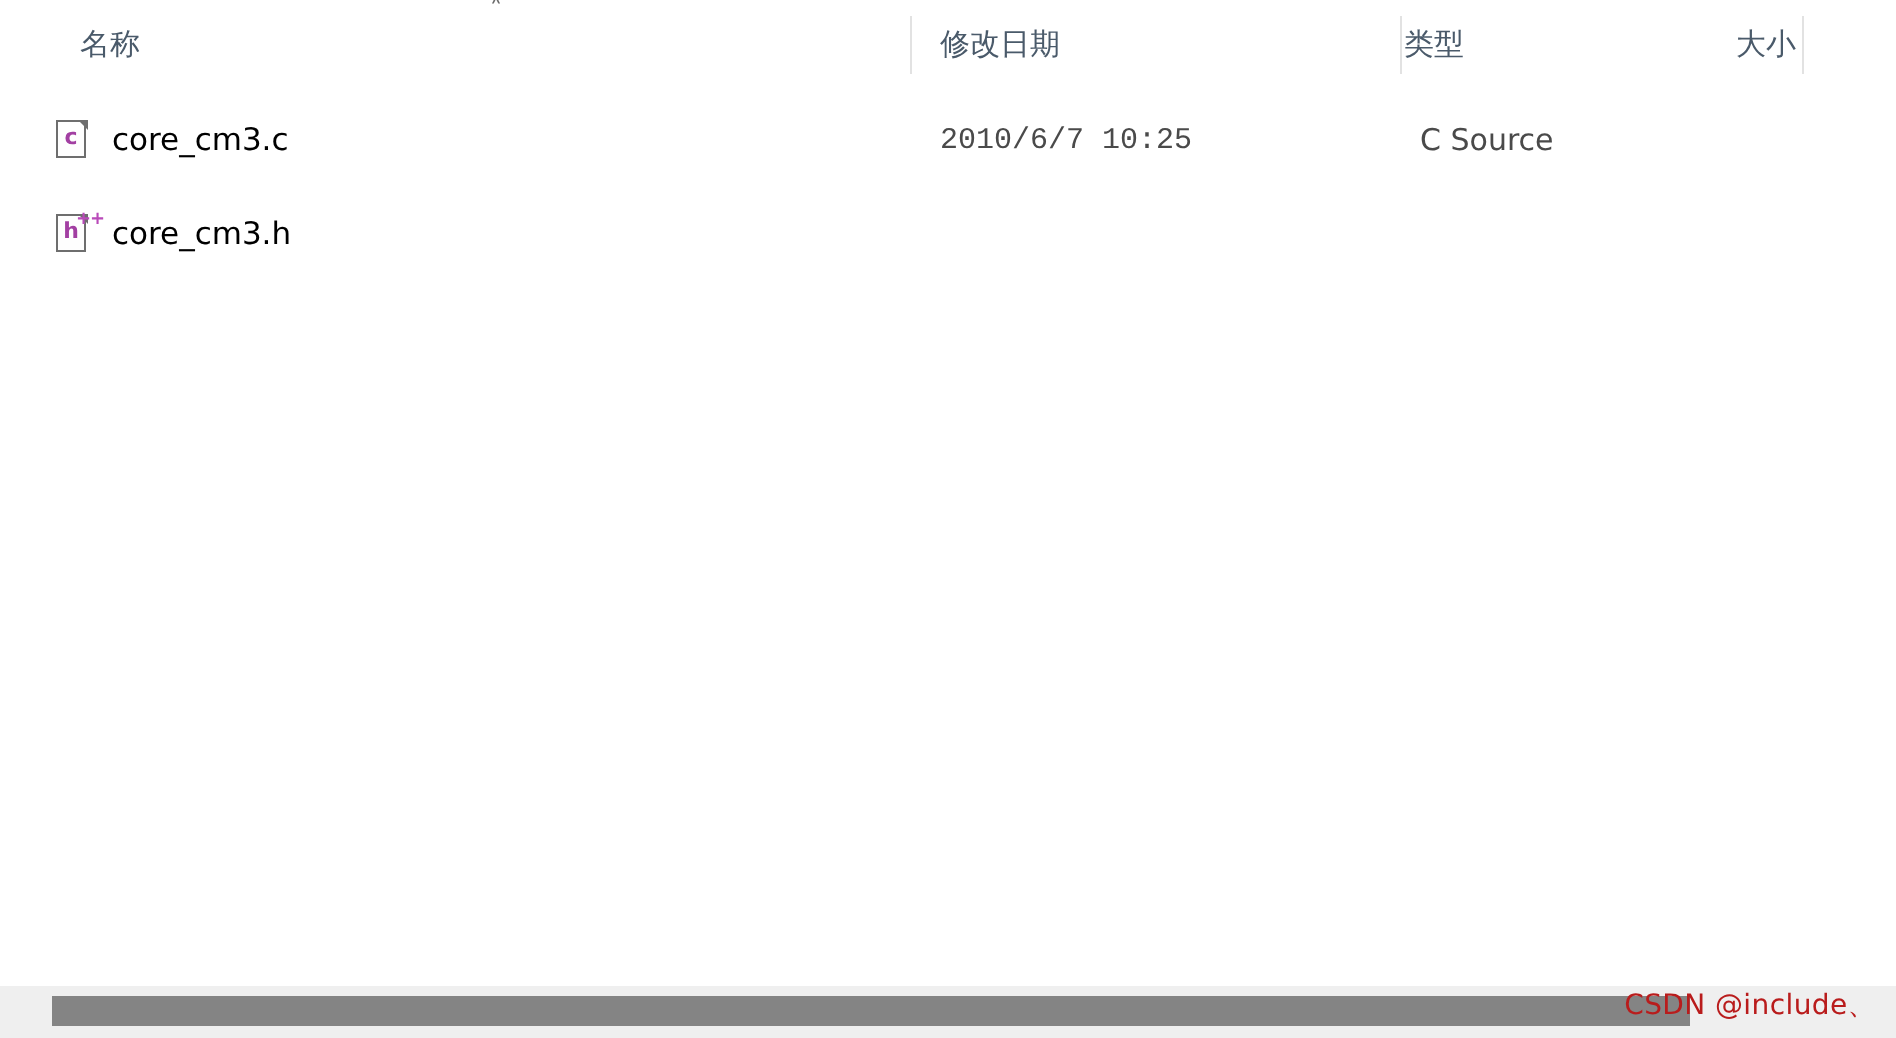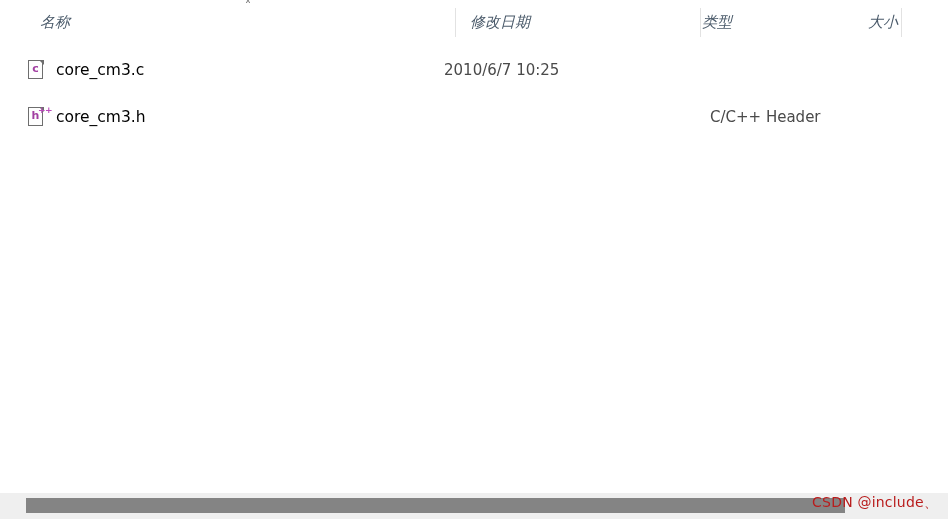--- a/index.html
+++ b/index.html
@@ -55,21 +55,20 @@
     position: absolute;
     top: 0;
     height: 28px;
     display: flex;
     align-items: center;
     color: #4a5a6a;
     font-size: 15px;
     font-family: "DejaVu Sans", "Liberation Sans", sans-serif;
     white-space: nowrap;
     cursor: default;
-    font-style: italic;
   }
   .col-header .hdr-label { padding-left: 0; }
   .col-divider {
     position: absolute;
     top: 0;
     width: 1px;
     height: 29px;
     background: #e2e2e2;
   }
 
@@ -98,21 +97,21 @@
     top: 0;
     height: 32px;
     display: flex;
     align-items: center;
     font-size: 15px;
     color: #4a4a4a;
     font-family: "DejaVu Sans", "Liberation Sans", sans-serif;
     white-space: nowrap;
   }
   .cell-name { left: 28px; }
-  .cell-date { left: 444px; }
+  .cell-date { left: 470px; font-family: Liberation Mono, monospace; }
   .cell-type { left: 710px; }
   .cell-size { left: 915px; }
 
   .file-label {
     margin-left: 9px;
     color: #000000;
     font-size: 15.5px;
   }
 
   
@@ -248,35 +247,35 @@
     <div class="cell cell-name">
       <span class="file-icon">
         <span class="stack"></span>
         <span class="page"></span>
         <span class="fold"></span>
         <span class="glyph">c</span>
       </span>
       <span class="file-label">core_cm3.c</span>
     </div>
     <div class="cell cell-date">2010/6/7 10:25</div>
+    <div class="cell cell-type">C Source</div>
     <div class="cell cell-size"></div>
   </div>
 
   <div class="file-row" id="row-1">
     <div class="cell cell-name">
       <span class="file-icon">
         <span class="stack"></span>
         <span class="page"></span>
         <span class="fold"></span>
         <span class="glyph">h</span>
         <span class="plus">++</span>
       </span>
       <span class="file-label">core_cm3.h</span>
     </div>
-    <div class="cell cell-type">C/C++ Header</div>
     <div class="cell cell-size"></div>
   </div>
 
 </div>
 
 <div id="scroll-strip">
   <div id="hscroll-track">
     <div id="hscroll-thumb" style="left: 26px; width: 819px;"></div>
   </div>
 </div>

